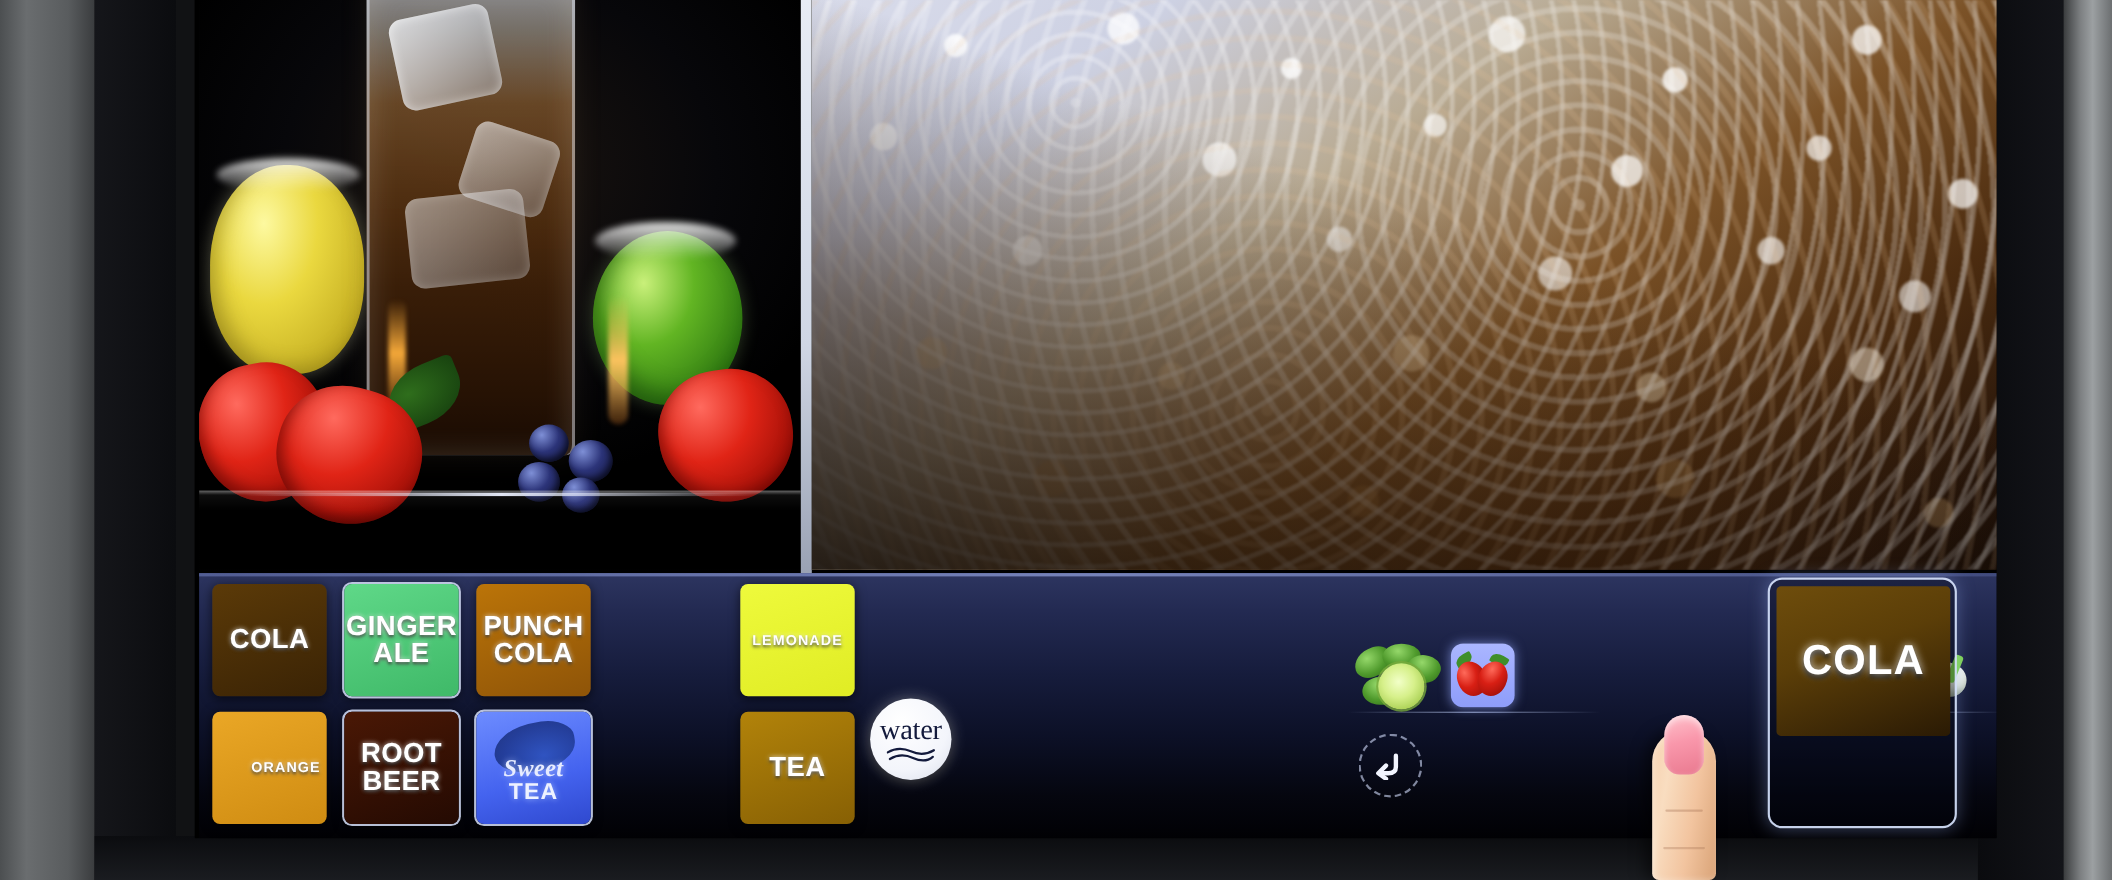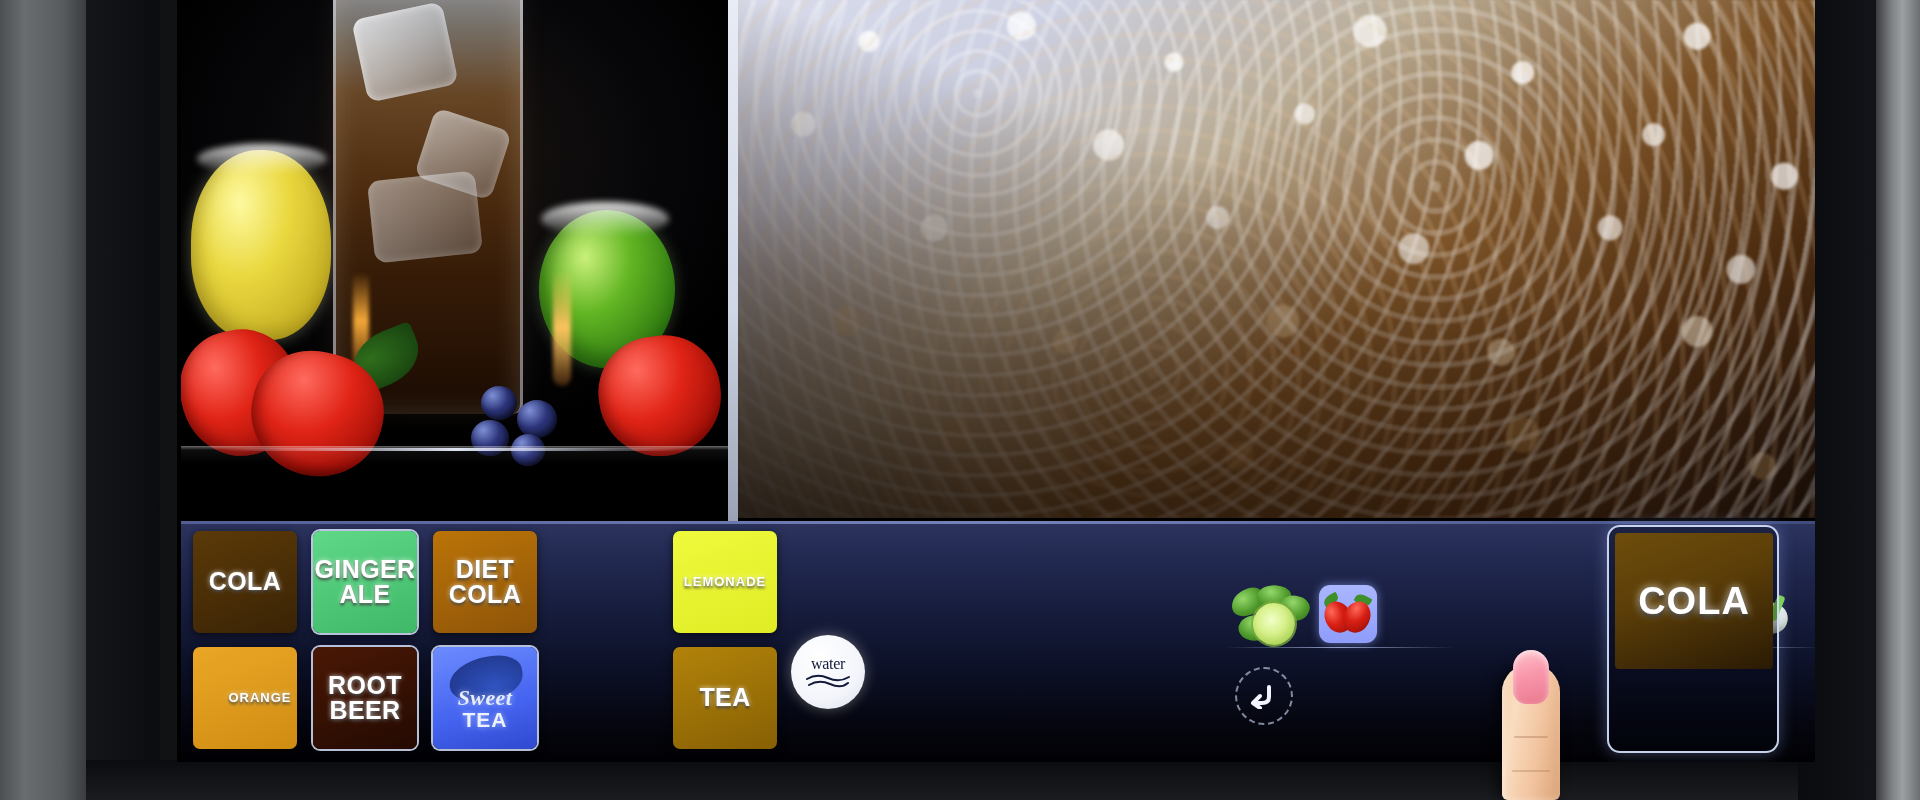--- a/index.html
+++ b/index.html
@@ -164,21 +164,21 @@
      color:#e7ecff; text-shadow:0 0 6px rgba(180,200,255,.9); }
   .teaart .tea{ position:absolute; left:0; right:0; top:62px; text-align:center;
      font-size:21px; font-weight:700; color:#eef2ff; letter-spacing:1px;
      text-shadow:0 0 6px rgba(170,195,255,.9); }
 
   
   .water{ position:absolute; left:610px; top:114px; width:74px; height:74px; border-radius:50%;
      background:radial-gradient(circle at 38% 30%, #ffffff 0%, #f3f5fb 62%, #d9dde9 100%);
      box-shadow:0 0 14px rgba(255,255,255,.35), 0 3px 8px rgba(0,0,0,.55);
      display:flex; flex-direction:column; align-items:center; justify-content:center; }
-  .water-label{ font-size:16px; font-weight:400; color:#131a3c; letter-spacing:-.3px;
+  .water-label{ font-size:26px; font-weight:400; color:#131a3c; letter-spacing:-.3px;
      font-family:"Liberation Serif", serif; line-height:1; }
   .water-waves{ margin-top:2px; }
 
   
   .addstrip{ position:absolute; left:1040px; top:6px; width:600px; height:232px; }
   .divider{ position:absolute; top:120px; height:1px;
      background:linear-gradient(90deg,rgba(190,205,245,.0),rgba(190,205,245,.75),rgba(190,205,245,.0)); }
   .div-left{ left:4px; width:230px; }
   .div-right{ left:418px; width:182px; }
 
@@ -329,21 +329,21 @@
 
       <div class="grid">
 
         <div class="gb r0 c0 plain" style="background:linear-gradient(160deg,#5b3a08,#3a2305);">
           <span>COLA</span>
         </div>
         <div class="gb r0 c1 lightborder" style="background:linear-gradient(160deg,#5fd888,#3fb968);">
           <span>GINGER ALE</span>
         </div>
         <div class="gb r0 c2 plain" style="background:linear-gradient(160deg,#bb7408,#8e5408);">
-          <span>DIET COLA</span>
+          <span>PUNCH COLA</span>
         </div>
         <div class="gb r0 c4 small plain" style="background:linear-gradient(160deg,#eefa3c,#e0ec24);">
           <span>LEMONADE</span>
         </div>
 
         <div class="gb r1 c0 small plain" style="background:linear-gradient(160deg,#eaa726,#cf8c12);padding-left:30px;">
           <span>ORANGE</span>
         </div>
         <div class="gb r1 c1 lightborder" style="background:linear-gradient(160deg,#4a1805,#240a02);">
           <span>ROOT BEER</span>

